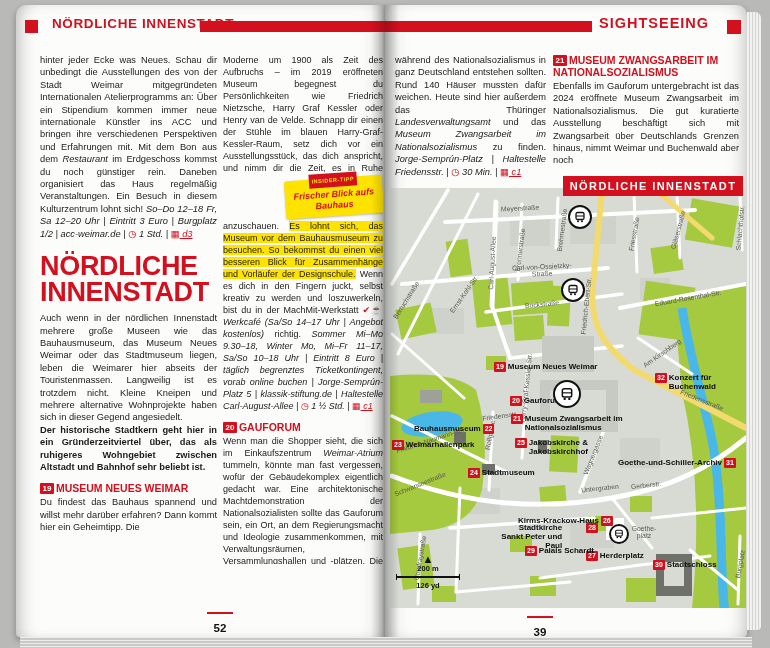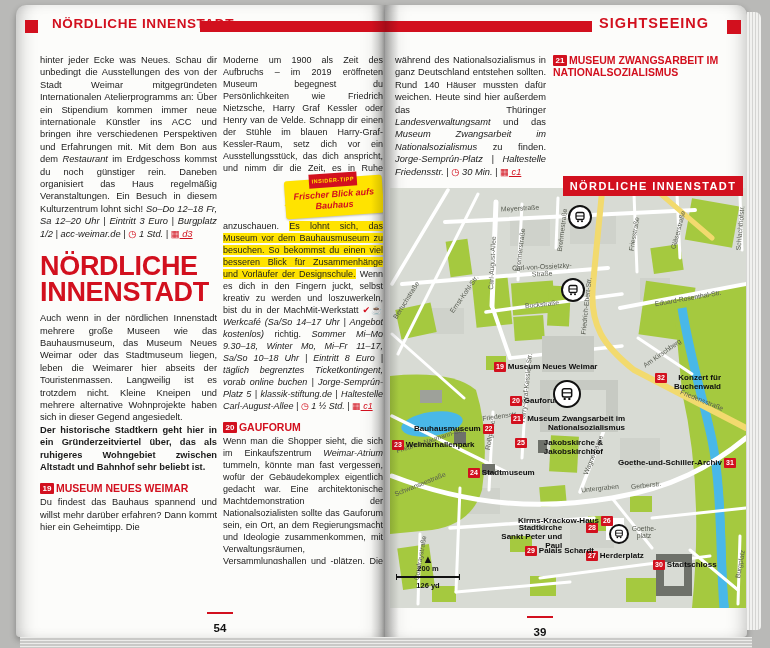--- a/index.html
+++ b/index.html
@@ -50,21 +50,21 @@
   #map svg.base{position:absolute;left:0;top:0;}
   .banner{position:absolute;left:563px;top:176px;width:180px;height:20px;background:#d2101e;color:#fff;
     font-weight:bold;font-size:11px;letter-spacing:1.4px;display:flex;align-items:center;justify-content:center;white-space:nowrap;}
   .st{position:absolute;font-size:6.8px;color:#565a50;white-space:nowrap;transform-origin:center;}
   .st.wrap{white-space:normal;text-align:center;}
   .poi{position:absolute;display:flex;gap:2px;align-items:flex-start;font-size:8px;font-weight:bold;color:#0e0e0e;line-height:9px;}
   .poi .pnum{flex:0 0 auto;background:#d2101e;color:#fff;font-size:7px;line-height:9.5px;height:9.5px;padding:0 2px;border-radius:1px;}
   .poi.nright{flex-direction:row-reverse;}
   .poi.nbot{align-items:flex-start;gap:24px;}
   .poi .pname{white-space:nowrap;}
-  .poi.wrap .pname{white-space:normal;text-align:right;}
+  .poi.wrap .pname{white-space:normal;}
   .poi.ta-r .pname{text-align:right;}
   .transit{position:absolute;border:2px solid #111;border-radius:50%;background:#fff;display:flex;align-items:center;justify-content:center;}
   .t20{width:20px;height:20px;}
   .t24{width:24px;height:24px;}
   .t16{width:16px;height:16px;}
   .scalegrp{position:absolute;left:6px;top:366px;width:64px;color:#111;font-size:7.5px;font-weight:bold;text-align:center;}
   .north{font-size:11px;line-height:10px;}
   .sline{height:6px;border-left:1.5px solid #111;border-right:1.5px solid #111;display:flex;align-items:center;margin:1px 0;}
   .sline i{display:block;height:1.8px;background:#111;width:100%;}
   
@@ -103,20 +103,21 @@
     <div class="poihead"><span class="nbox">20</span><span>GAUFORUM</span></div>
     <p class="para"><span>Wenn man die Shopper sieht, die sich im Einkaufszentrum </span><span class="ref">Weimar-Atrium</span><span> tummeln, könnte man fast vergessen, wofür der Gebäudekomplex eigentlich gedacht war. Eine architektonische Machtdemonstration der Nationalsozialisten sollte das Gauforum sein, ein Ort, an dem Regierungsmacht und Ideologie zusammenkommen, mit Verwaltungsräumen, Versammlungshallen und -plätzen. Die nie komplett fertiggestellte Anlage gilt als Prototyp für Gauforen, wie sie</span></p>
   </div>
 
   <div class="col" id="rcol1">
     <p class="para"><span>während des Nationalsozialismus in ganz Deutschland entstehen sollten. Rund 140 Häuser mussten dafür weichen. Heute sind hier außerdem das Thüringer </span><span class="ref">Landesverwaltungsamt</span><span> und das </span><span class="ref">Museum Zwangsarbeit im Nationalsozialismus</span><span> zu finden. </span><span class="ref">Jorge-Semprún-Platz | Haltestelle Friedensstr. | </span><span class="icon">◷</span><span class="ref"> 30 Min. | </span><span class="icon">▦</span><span class="ref red"> c1</span></p>
   </div>
 
   <div class="col" id="rcol2">
     <div class="poihead"><span class="nbox">21</span><span>MUSEUM ZWANGSARBEIT IM NATIONALSOZIALISMUS</span></div>
+    <p class="para">Ebenfalls im Gauforum untergebracht ist das 2024 eröffnete Museum Zwangsarbeit im Nationalsozialismus. Die gut kuratierte Ausstellung beschäftigt sich mit Zwangsarbeit über Deutschlands Grenzen hinaus, nimmt Weimar und Buchenwald aber noch</p>
   </div>
 
   <div id="map">
     <svg class="base" width="356" height="420" viewBox="0 0 356 420">
       <rect width="356" height="420" fill="#d8dbd4"></rect>
       <g fill="#cfd2cb">
         <rect x="120" y="30" width="40" height="28"></rect>
           <rect x="180" y="26" width="46" height="30"></rect>
         <rect x="250" y="90" width="30" height="22"></rect>
           <rect x="40" y="120" width="34" height="26"></rect>
@@ -325,21 +326,21 @@
           <i></i>
         </div>
       <div>126 yd</div>
     </div>
   </div>
 
   <div class="banner">NÖRDLICHE INNENSTADT</div>
 
   <div class="pagenum" style="left:198px;top:612px;">
     <span class="pline"></span>
-    <span class="pnm">54</span>
+    <span class="pnm">52</span>
   </div>
   <div class="pagenum" style="left:518px;top:616px;">
     <span class="pline"></span>
     <span class="pnm">39</span>
   </div>
 
   <div class="gutter"></div>
   <div class="edge-right"></div>
   <div class="edge-bottom"></div>
 </div>

